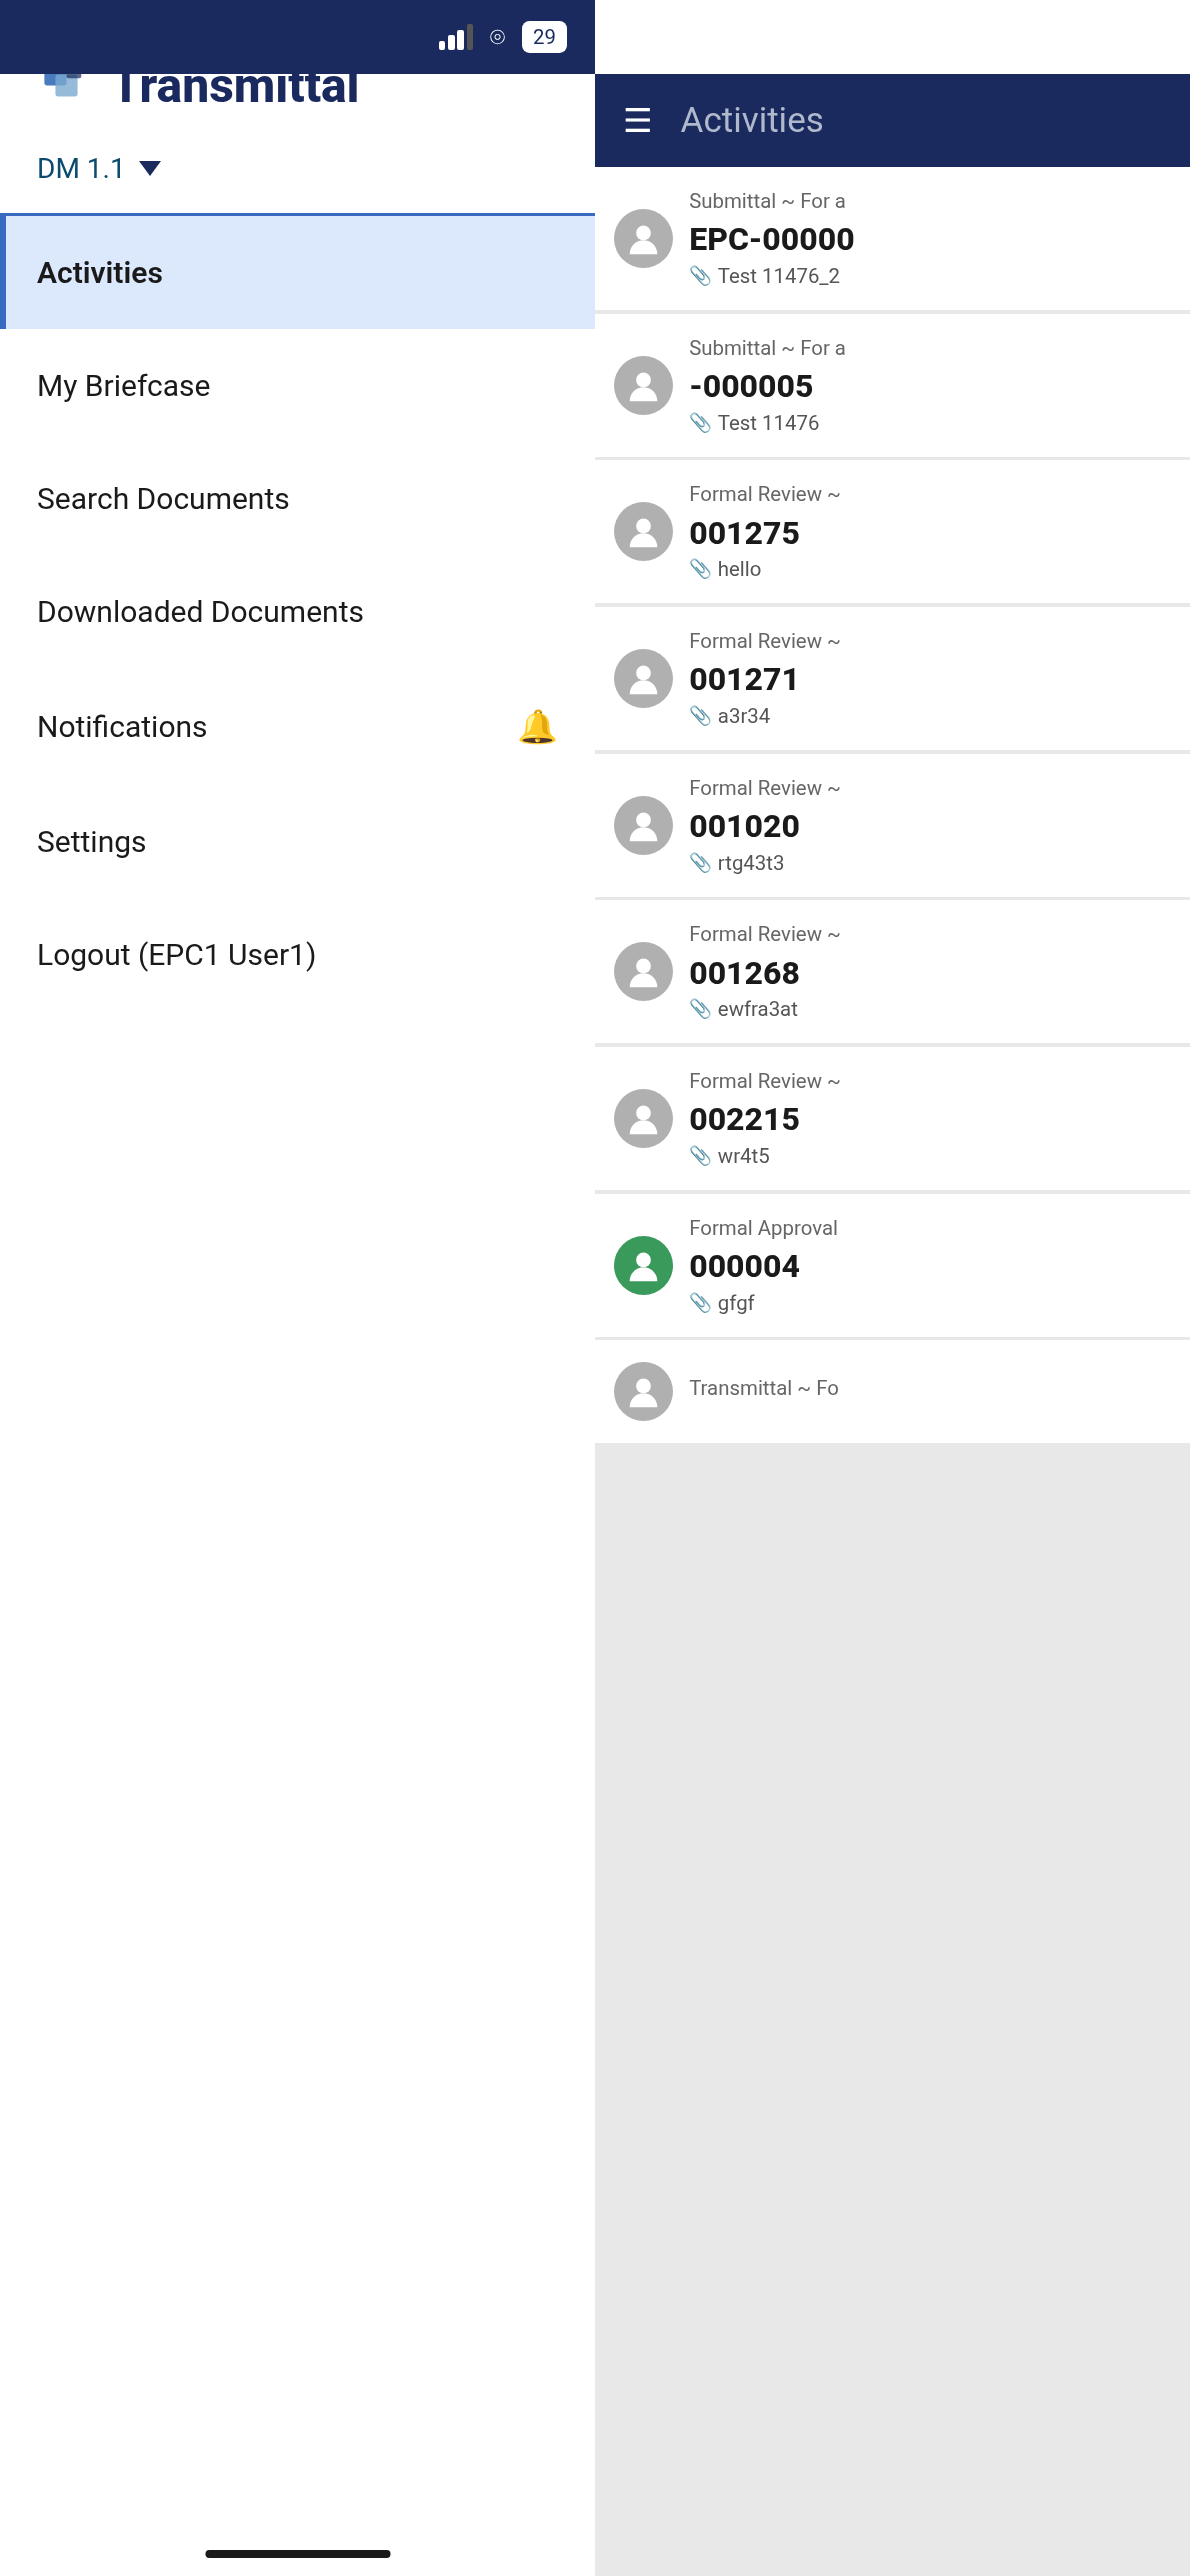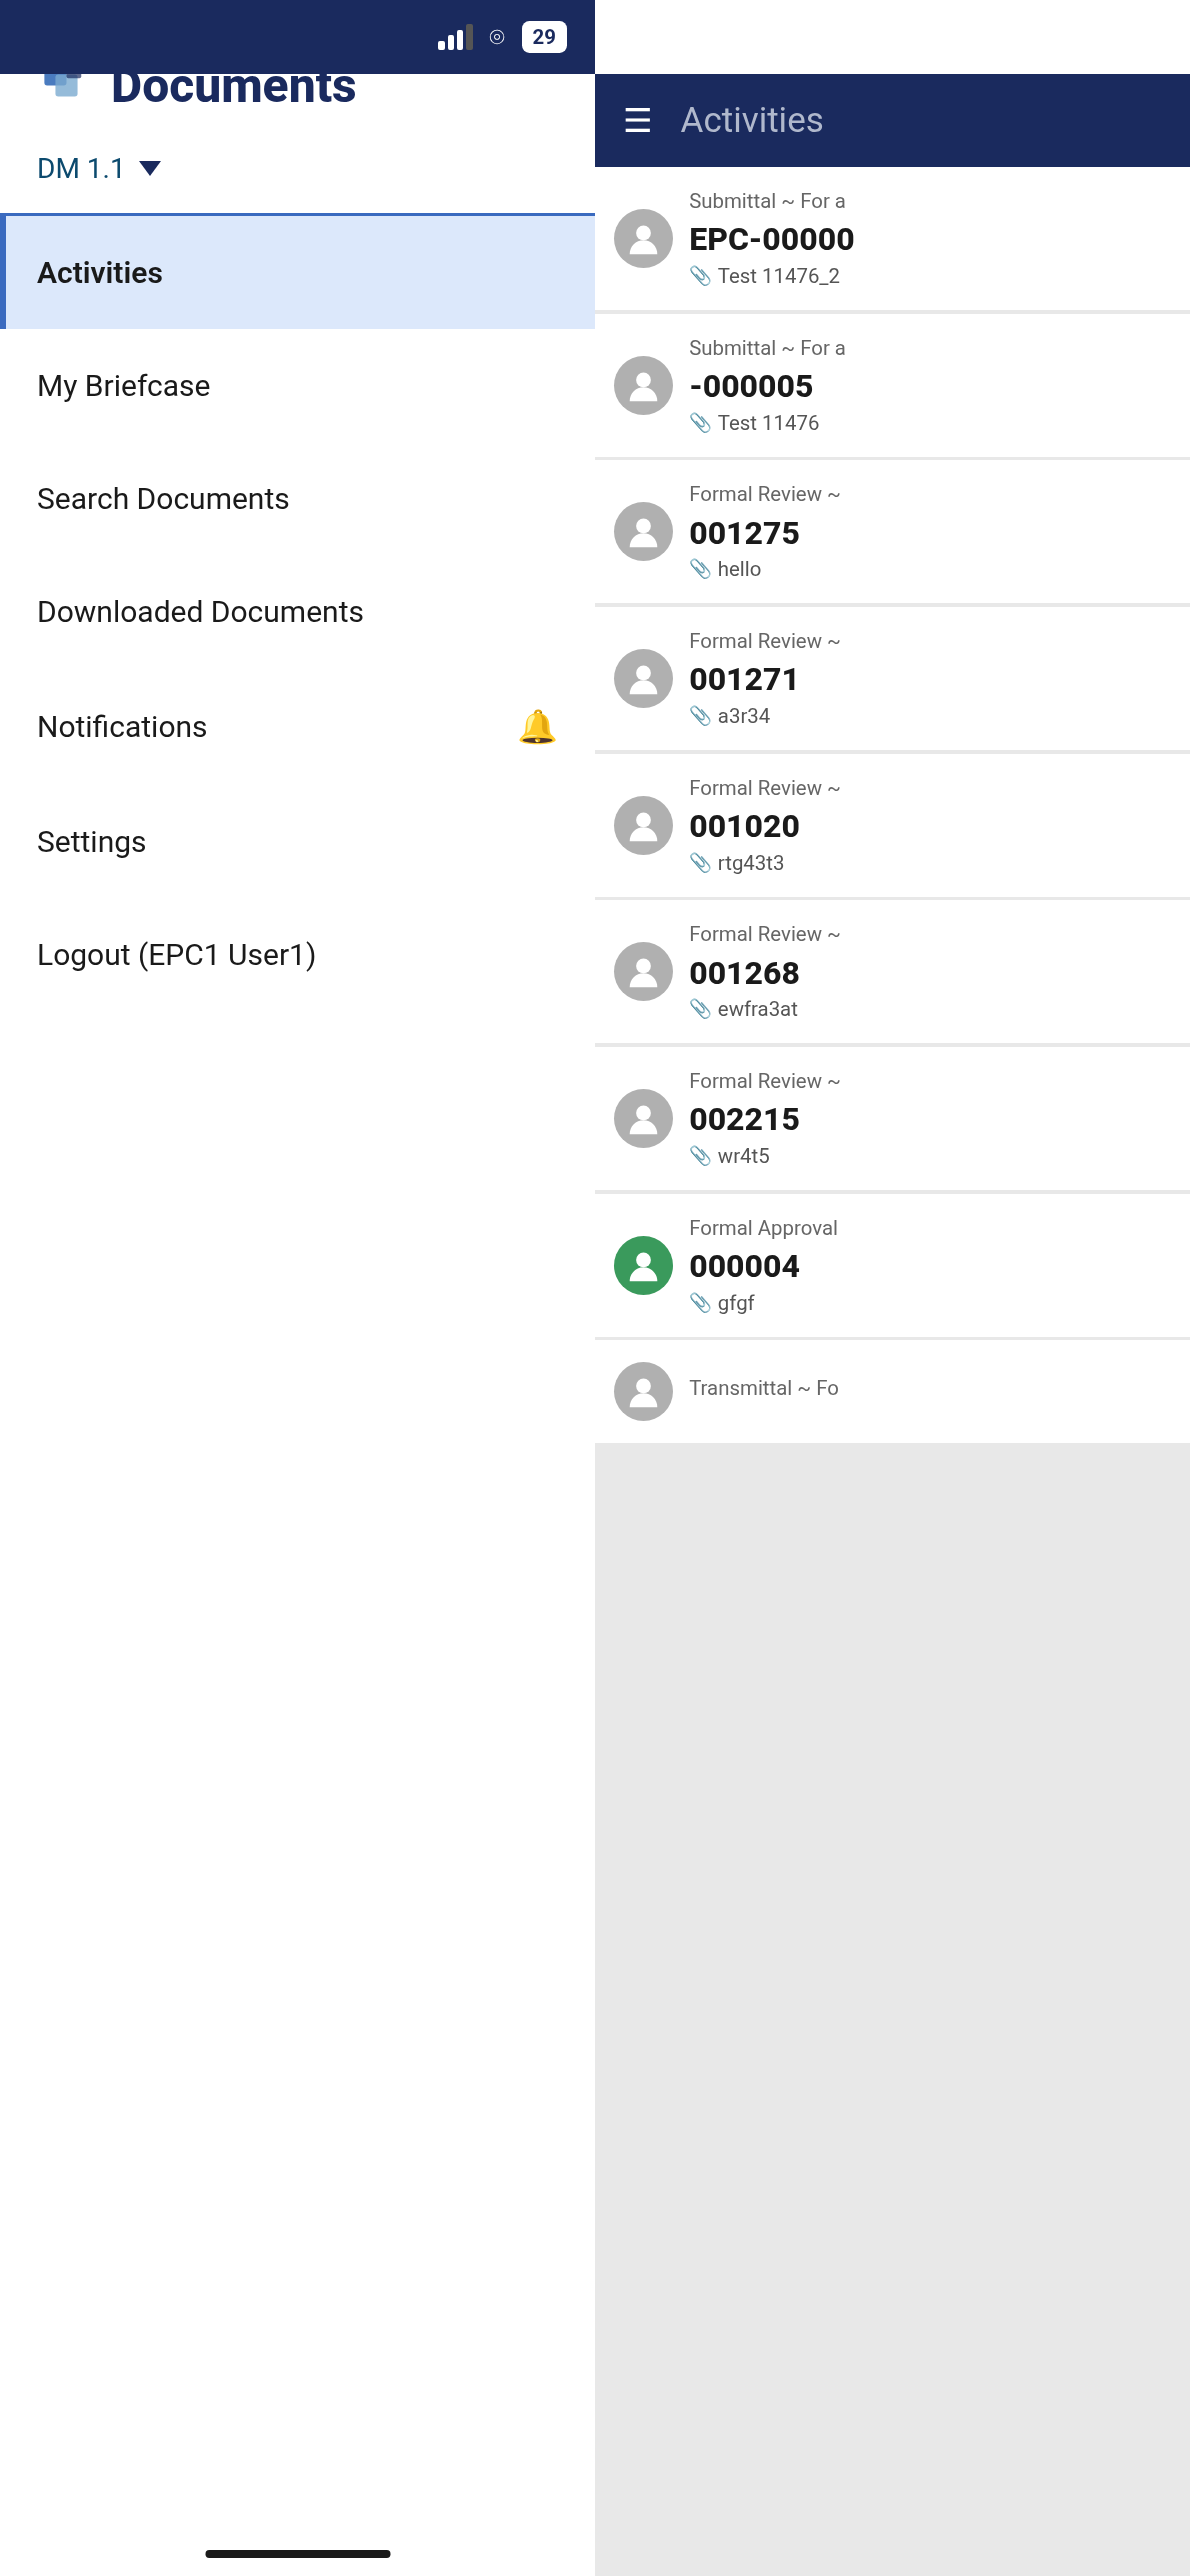--- a/index.html
+++ b/index.html
@@ -40,21 +40,21 @@
     }
     .wifi-icon {
       color: #fff;
       font-size: 26px;
     }
     .battery-badge {
       background: #fff;
       border-radius: 7.4px;
       padding: 3.7px 11px;
       font-size: 20.4px;
-      font-weight: 700;
+      font-weight: 400;
       color: #1a2a5e;
     }
 
     
     .top-nav {
       position: absolute;
       top: 74px;
       left: 595px;
       width: 595px;
       height: 93px;
@@ -275,21 +275,21 @@
 </div>
 
 <div class="sidebar">
 
   <div class="logo-area">
     <svg class="logo-icon" viewBox="0 0 64 64" xmlns="http://www.w3.org/2000/svg">
       <rect x="8" y="8" width="24" height="24" fill="#4a7bbf" rx="3"></rect>
       <rect x="20" y="20" width="24" height="24" fill="#7aaad0" rx="3" opacity="0.8"></rect>
       <rect x="32" y="8" width="16" height="16" fill="#1a2a5e" rx="2" opacity="0.7"></rect>
     </svg>
-    <span class="brand-name">Documents</span>
+    <span class="brand-name">Transmittal</span>
   </div>
 
   <div class="version-selector">
     <span class="version-text">DM 1.1</span>
     <div class="chevron-down"></div>
   </div>
 
   <div class="sidebar-divider"></div>
 
   <div class="nav-item active">

